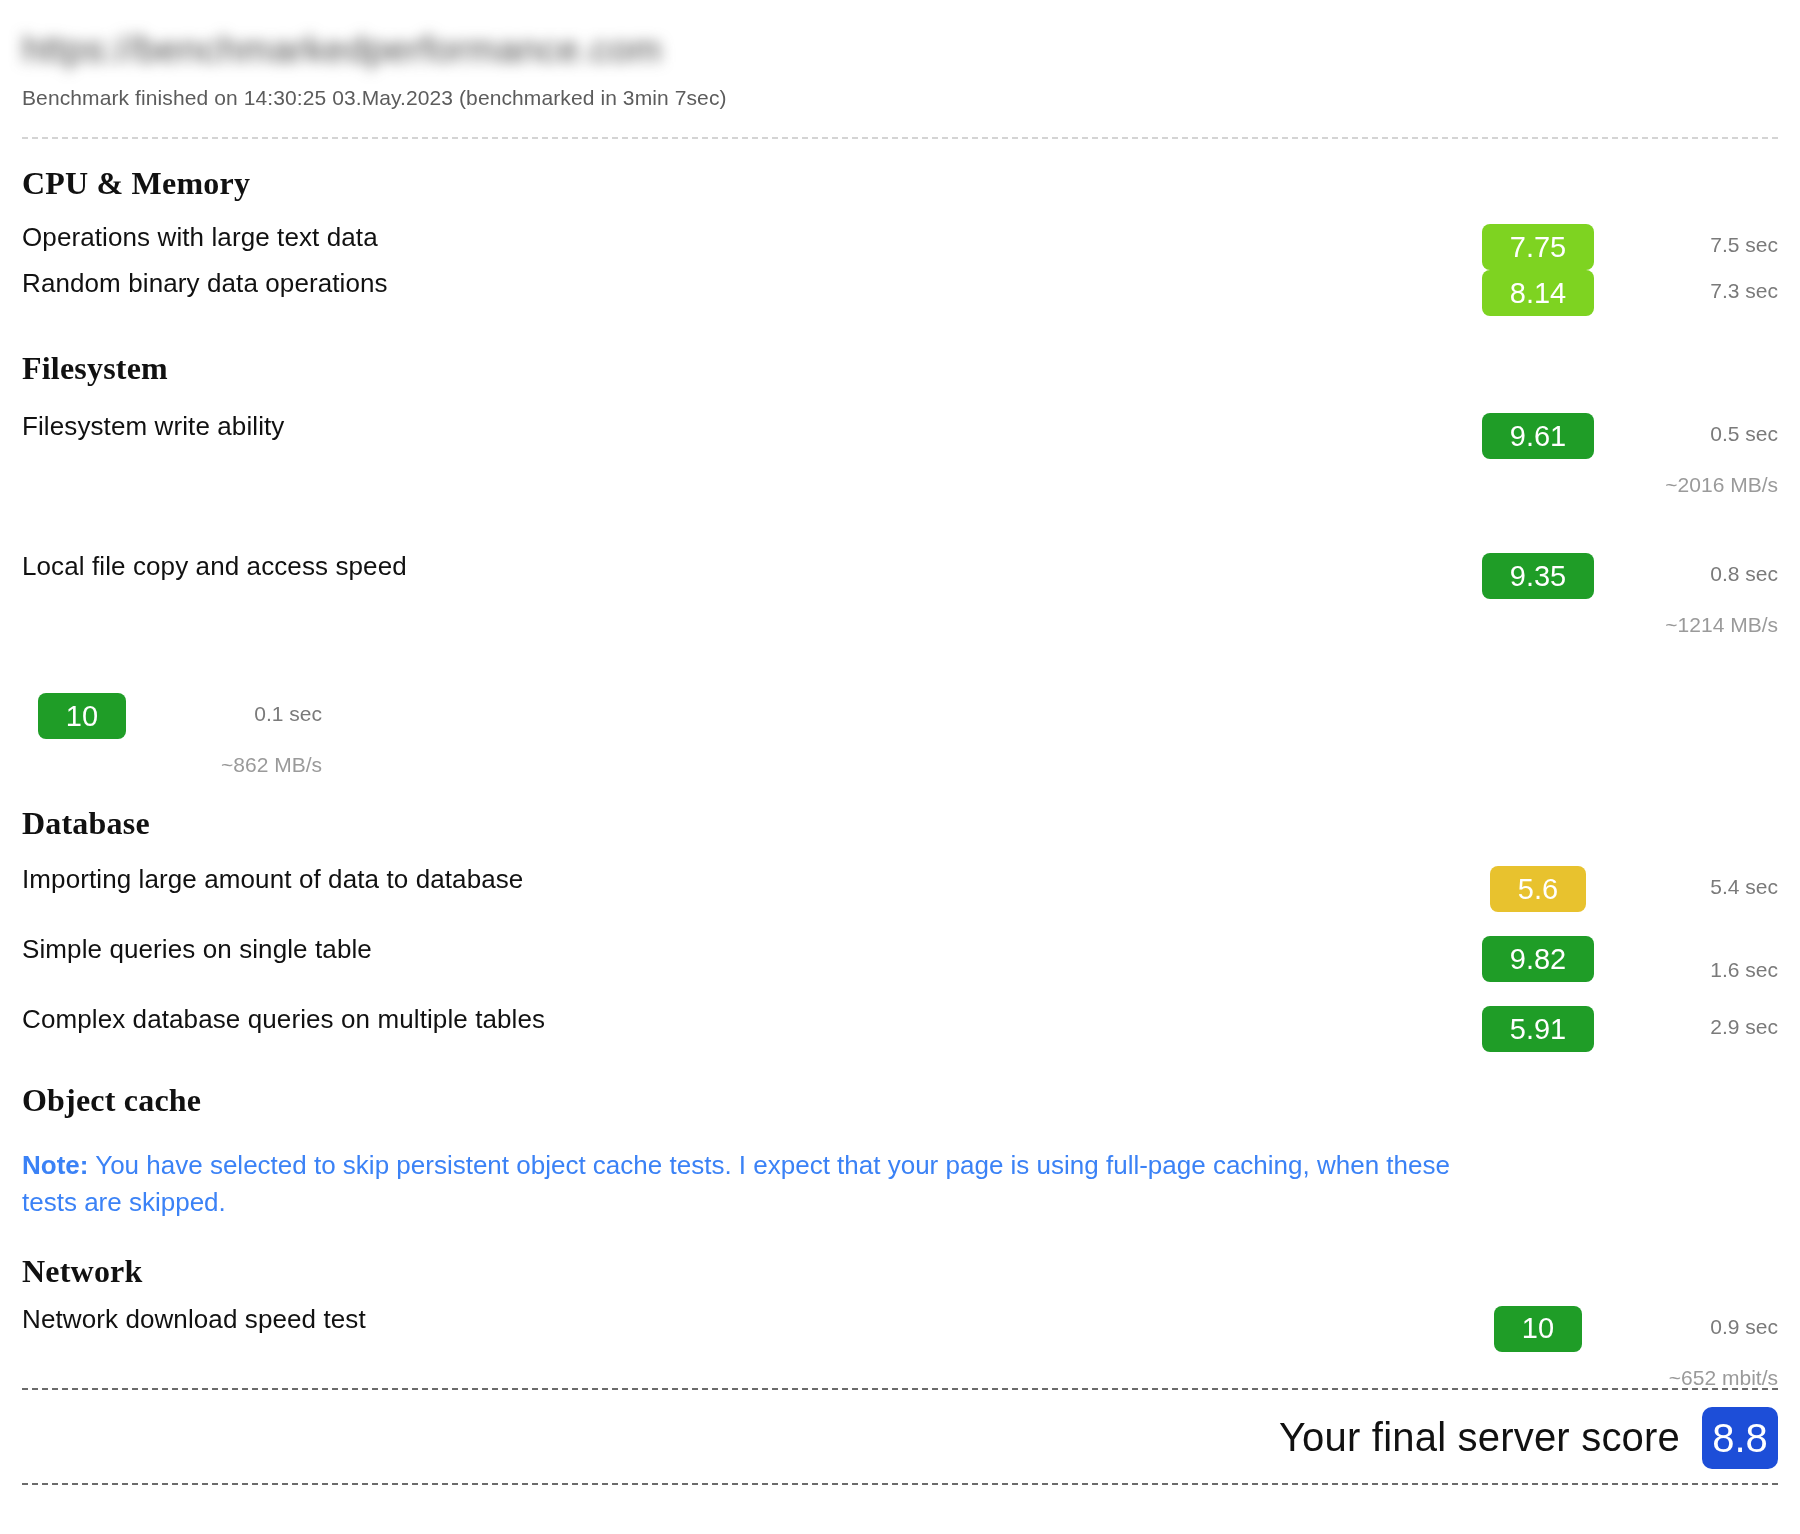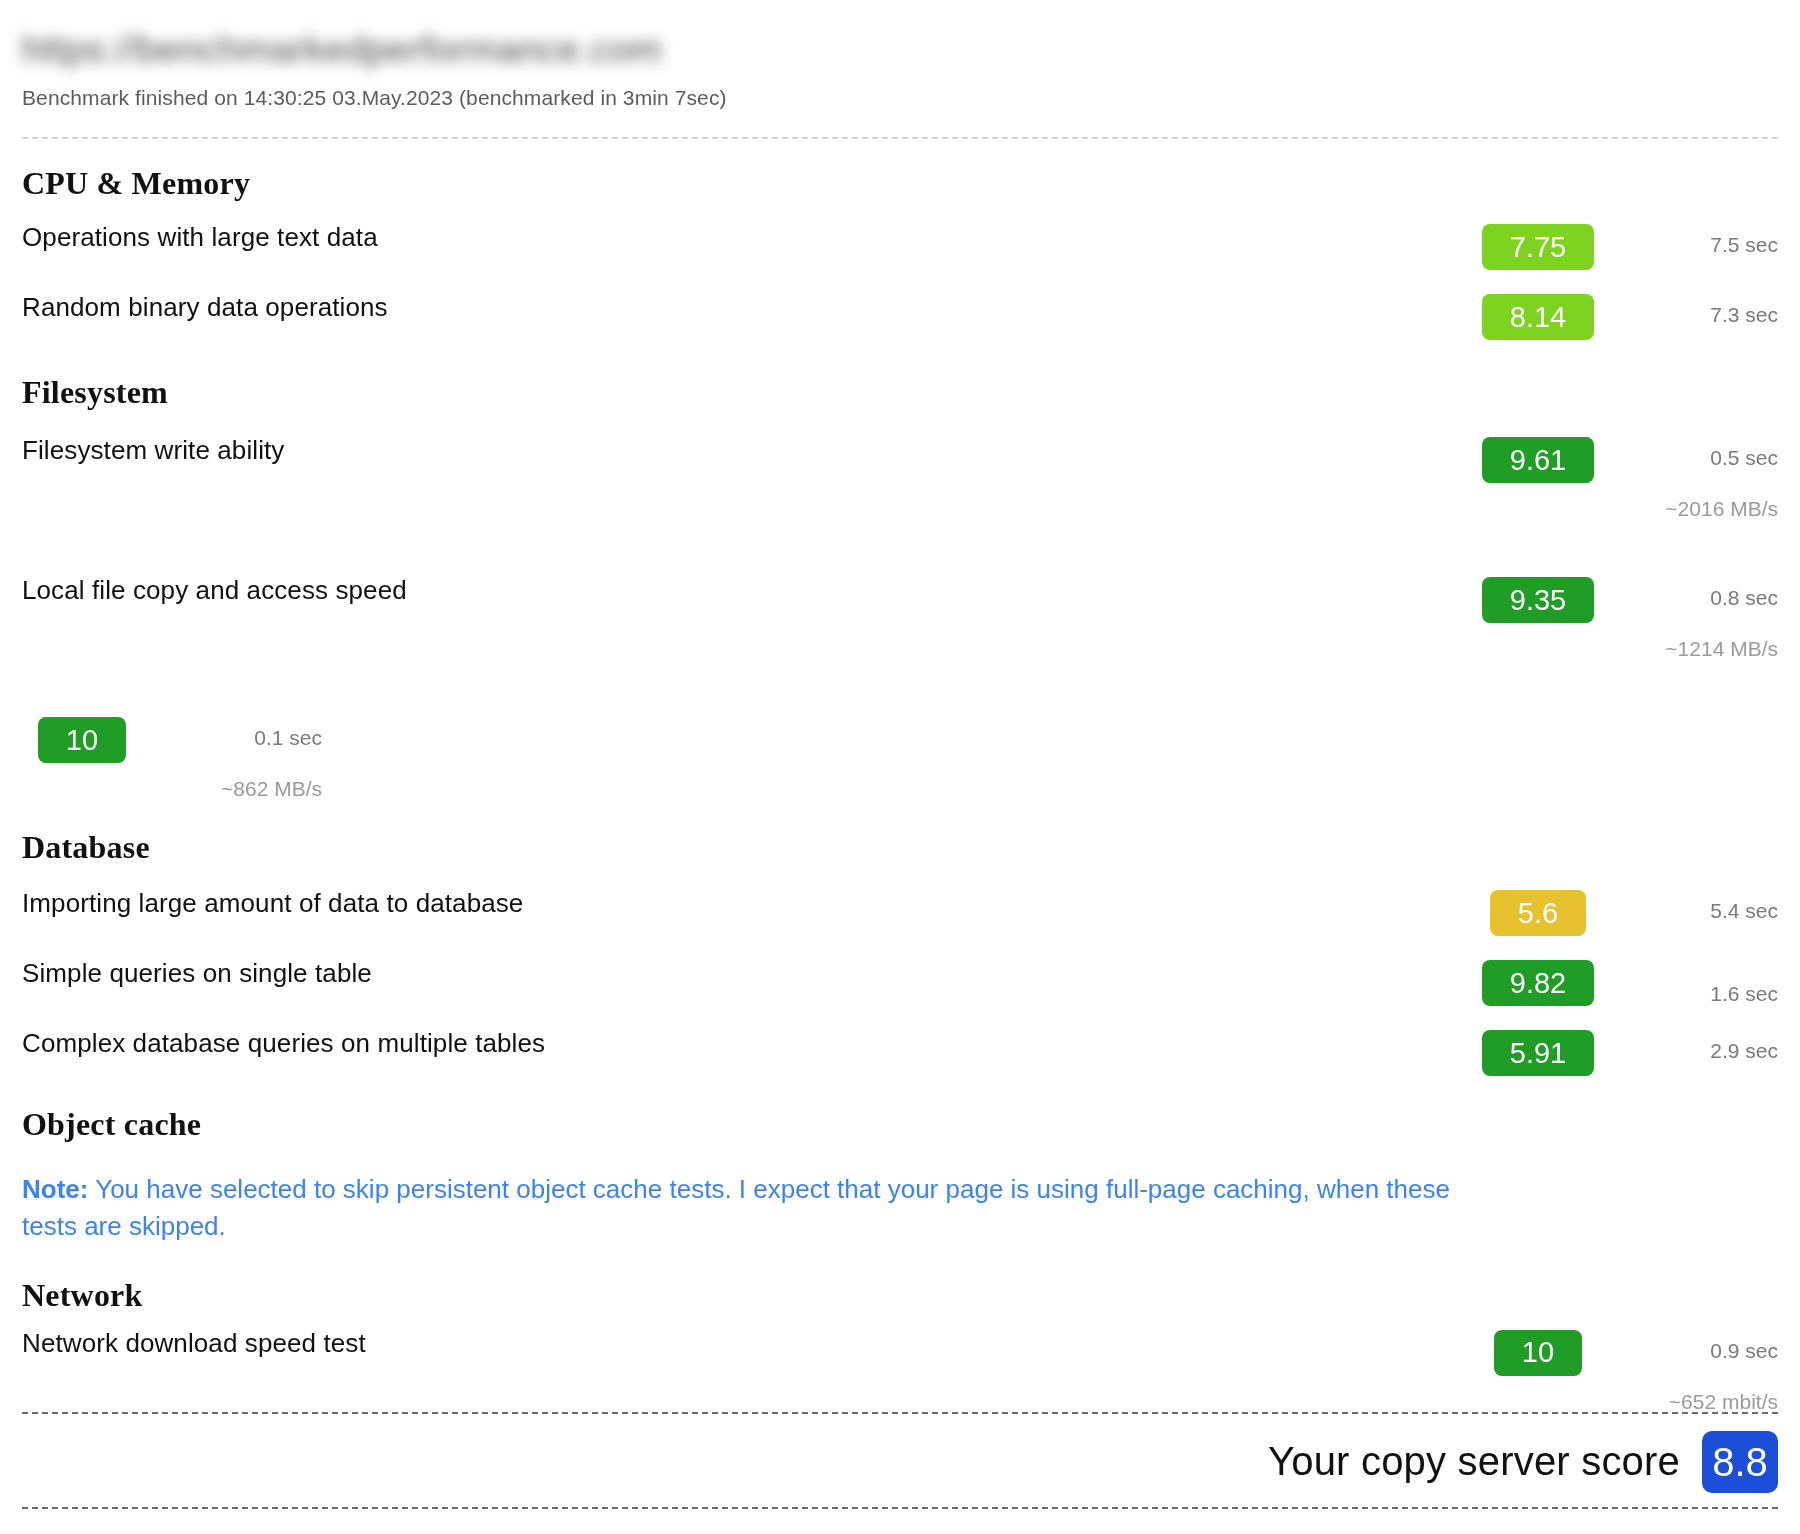--- a/index.html
+++ b/index.html
@@ -177,21 +177,21 @@
         <div class="section-title">CPU &amp; Memory</div>
         <div class="row" style="margin-top: 22px;">
           <div class="row-label">Operations with large text data</div>
           <div class="row-badge-cell">
             <span class="badge lightgreen">7.75</span>
           </div>
           <div class="row-right">
             <div class="time-val" style="margin-top: 10px;">7.5 sec</div>
           </div>
         </div>
-        <div class="row" style="margin-top: 24px;">
+        <div class="row" style="">
           <div class="row-label">Random binary data operations</div>
           <div class="row-badge-cell">
             <span class="badge lightgreen">8.14</span>
           </div>
           <div class="row-right">
             <div class="time-val" style="margin-top: 10px;">7.3 sec</div>
           </div>
         </div>
       </div>
       <div style="margin-top: 34px;">
@@ -271,19 +271,19 @@
             <div class="time-val" style="margin-top: 10px;">0.9 sec</div>
             <div class="thru-val" style="margin-top: 30px;">~652 mbit/s</div>
           </div>
         </div>
       </div>
     </div>
 
   <hr class="hr-dark">
 
   <div class="final-wrap">
-    <span class="final-label">Your copy server score</span>
+    <span class="final-label">Your final server score</span>
     <span class="final-badge">8.8</span>
   </div>
 
   <hr class="hr-dark">
 
 </div>
 
 </body></html>

